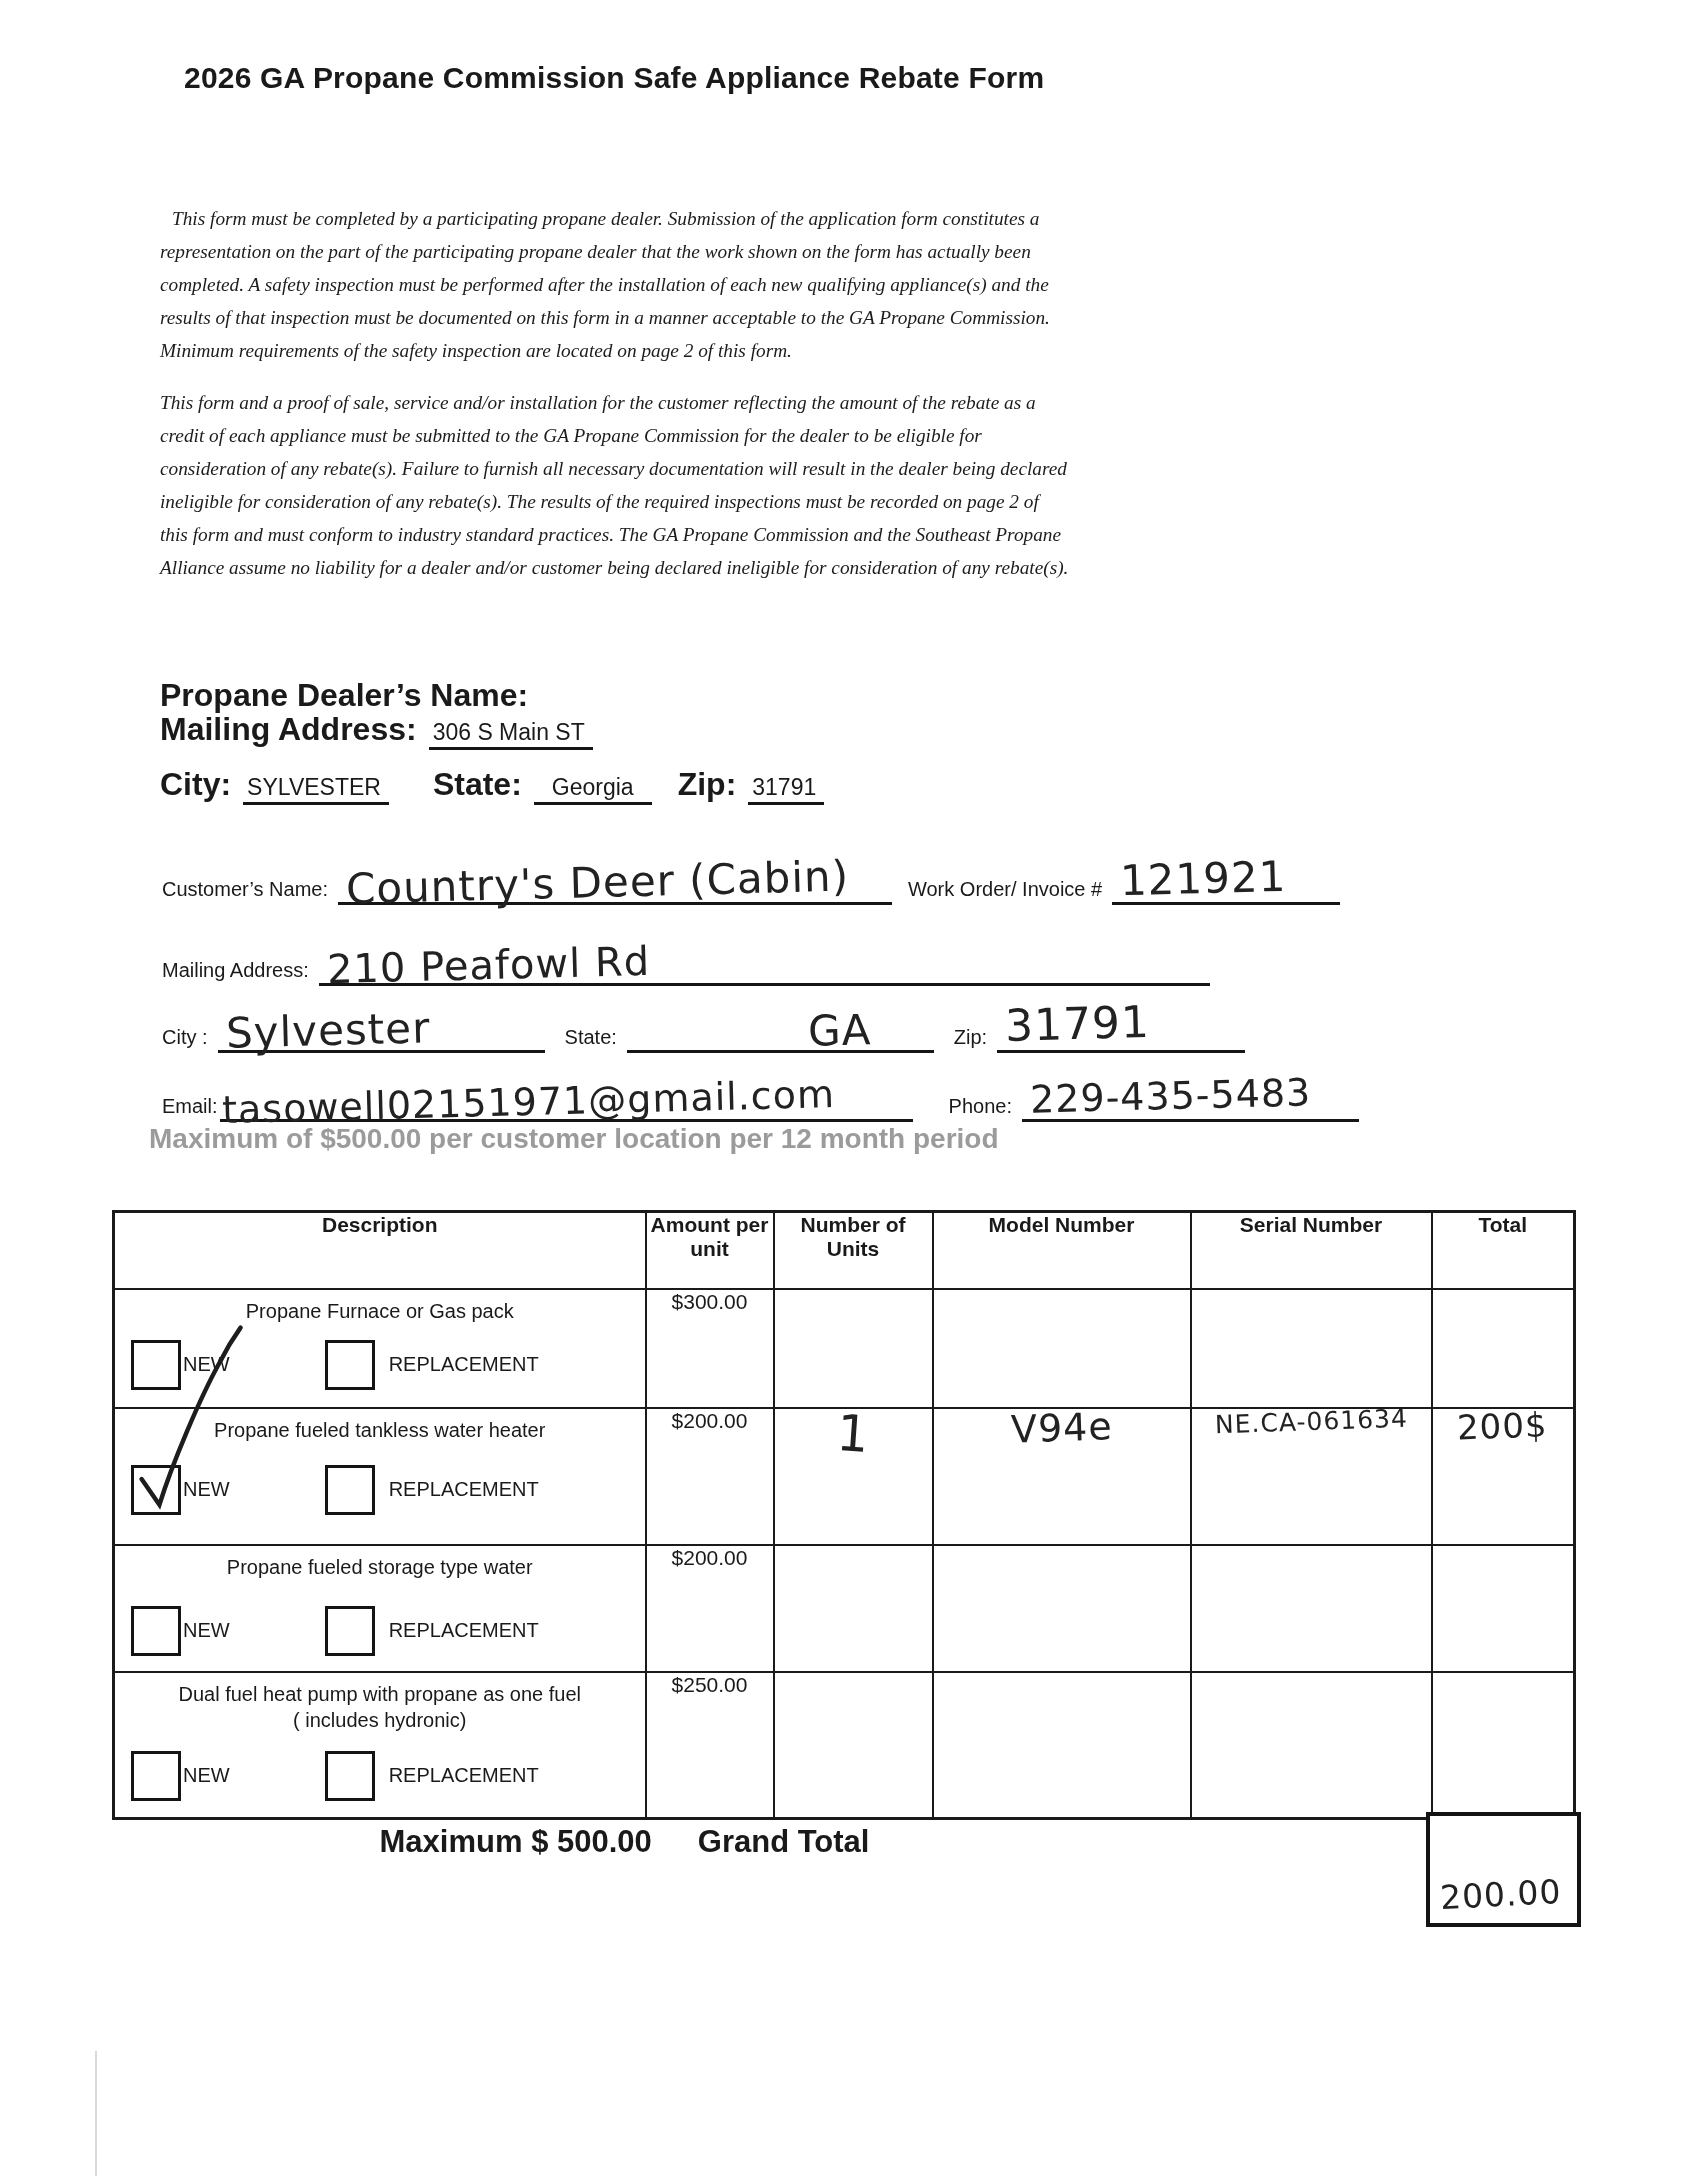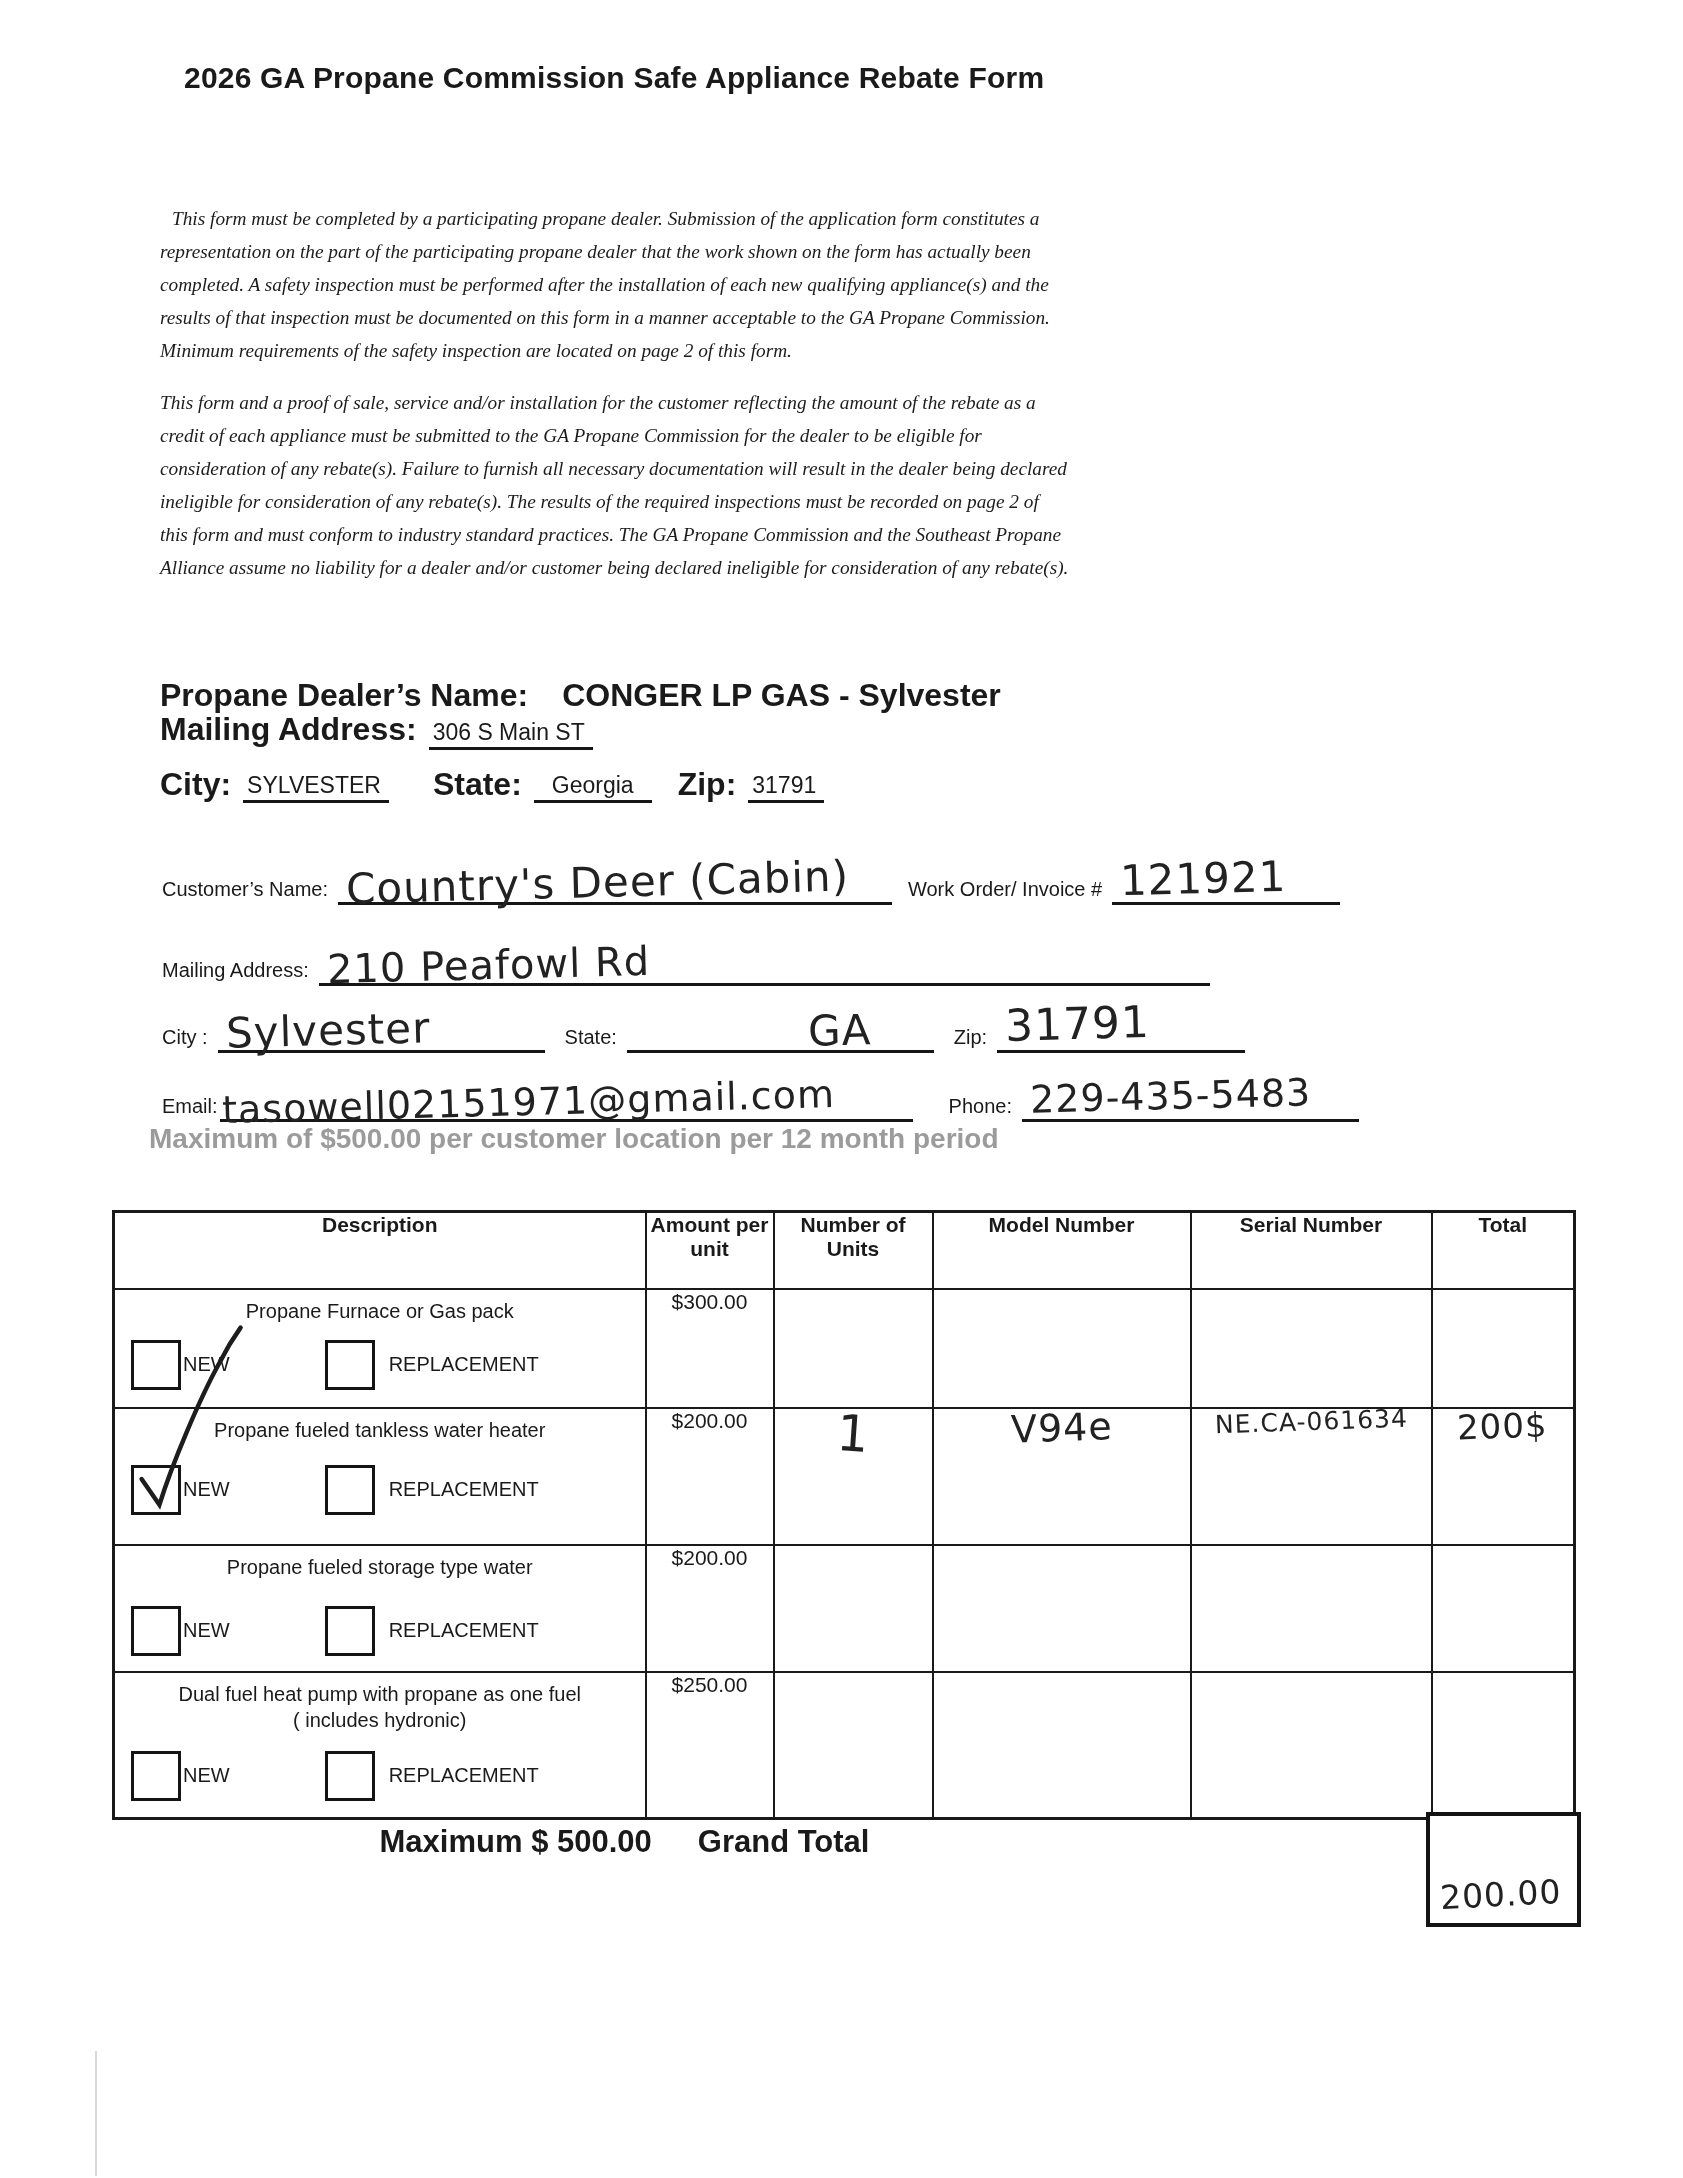--- a/index.html
+++ b/index.html
@@ -64,27 +64,26 @@
 
 <div class="page">
 
   <div class="abs title" style="left:184px;top:61px;">2026 GA Propane Commission Safe Appliance Rebate Form</div>
 
   <div class="abs para first" style="left:160px;top:202px;">This form must be completed by a participating propane dealer. Submission of the application form constitutes a representation on the part of the participating propane dealer that the work shown on the form has actually been completed. A safety inspection must be performed after the installation of each new qualifying appliance(s) and the results of that inspection must be documented on this form in a manner acceptable to the GA Propane Commission. Minimum requirements of the safety inspection are located on page 2 of this form.</div>
   <div class="abs para" style="left:160px;top:386px;">This form and a proof of sale, service and/or installation for the customer reflecting the amount of the rebate as a credit of each appliance must be submitted to the GA Propane Commission for the dealer to be eligible for consideration of any rebate(s). Failure to furnish all necessary documentation will result in the dealer being declared ineligible for consideration of any rebate(s). The results of the required inspections must be recorded on page 2 of this form and must conform to industry standard practices. The GA Propane Commission and the Southeast Propane Alliance assume no liability for a dealer and/or customer being declared ineligible for consideration of any rebate(s).</div>
 
   <div class="abs dealer-line" style="left:160px;top:677px;">
     <span>Propane Dealer’s Name:</span>
-    <span class="dealer-val">CONGER LP GAS - Sylvester</span>
   </div>
   <div class="abs dealer-line" style="left:160px;top:711px;">
     <span>Mailing Address:</span>
     <span class="dealer-plain">306 S Main ST</span>
   </div>
-  <div class="abs dealer-line" style="left:160px;top:766px;align-items:flex-end;">
+  <div class="abs dealer-line" style="left:160px;top:766px;">
     <span>City:</span>
     <span class="dealer-plain">SYLVESTER</span>
     <span class="gap40">State:</span>
     <span class="dealer-plain" style="padding-left:18px;padding-right:18px;">Georgia</span>
     <span class="gap26">Zip:</span>
     <span class="dealer-plain">31791</span>
   </div>
 
   <div class="abs fillrow" style="left:162px;top:840px;height:65px;">
     <span class="lbl">Customer’s Name:</span>

